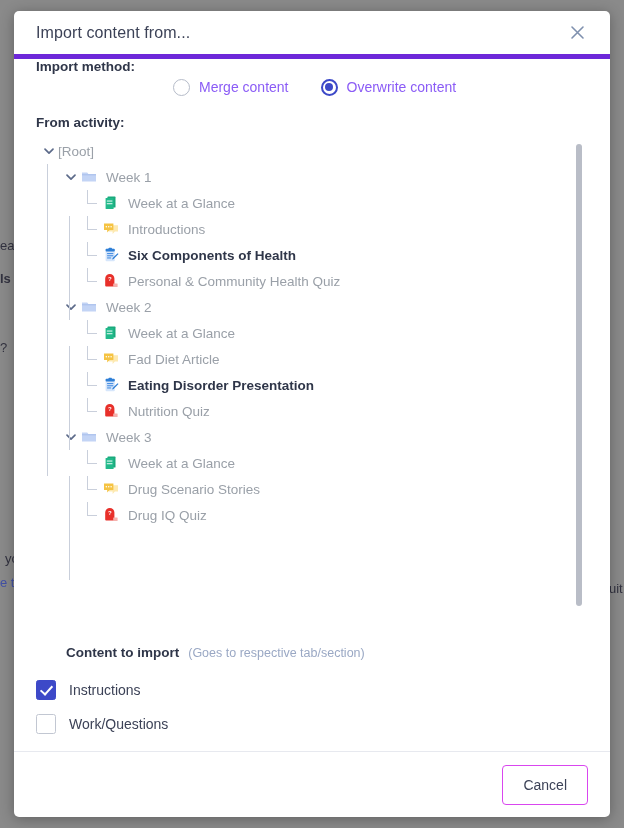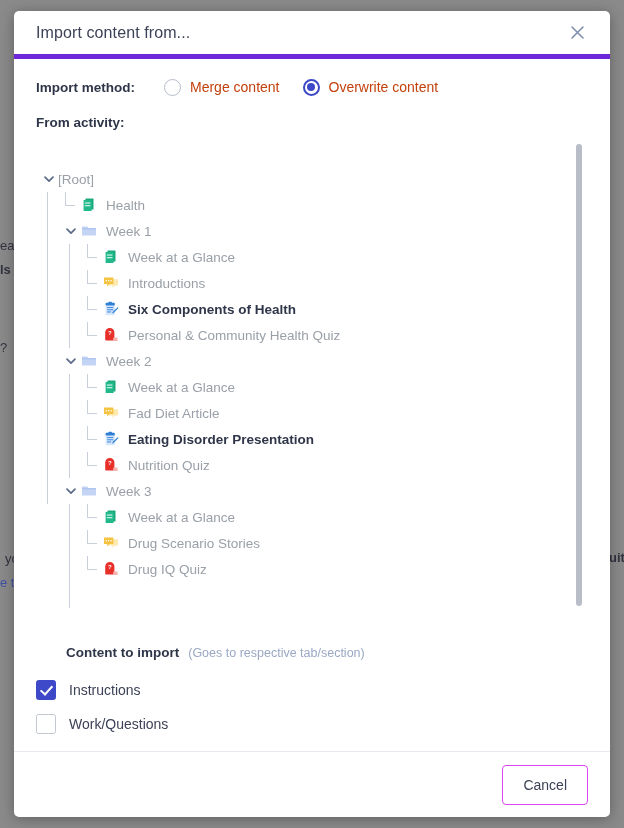--- a/index.html
+++ b/index.html
@@ -77,24 +77,23 @@
     flex: 1 1 auto;
     display: flex;
     flex-direction: column;
     padding: 0 22px;
     min-height: 0;
   }
 
   
   .method-row {
     display: flex;
-    align-items: center;
     height: 56px;
     flex: 0 0 56px;
-    gap: 7px;
+    gap: 16px;
   }
   .method-label {
     font-size: 13.5px;
     color: #2f3649;
     font-weight: bold;
     margin-right: 22px;
   }
   .radio-opt {
     display: flex;
     align-items: center;
@@ -115,21 +114,21 @@
     content: "";
     position: absolute;
     left: 50%; top: 50%;
     width: 8px; height: 8px;
     margin: -4px 0 0 -4px;
     border-radius: 50%;
     background: #3d49c8;
   }
   .radio-opt span.lbl {
     font-size: 14px;
-    color: #c2410c;
+    color: #8b5cf6;
     margin-left: 9px;
   }
 
   
   .section-label {
     font-size: 13.5px;
     color: #2f3649;
     font-weight: bold;
     margin-bottom: 8px;
   }
@@ -137,21 +136,20 @@
     flex: 1 1 auto;
     position: relative;
     min-height: 0;
     overflow: hidden;
     padding-right: 24px;
   }
   .tree {
     position: relative;
     height: 100%;
     overflow: hidden;
-    margin-top: 28px;
   }
 
   .tree-row {
     display: flex;
     align-items: center;
     height: 26px;
     position: relative;
     cursor: pointer;
     white-space: nowrap;
   }
@@ -312,25 +310,25 @@
     color: #9b9b9b;
     cursor: default;
   }
 </style>
 </head>
 <body>
 
 <div class="backdrop"></div>
 <div id="bg-frags">
     <div class="bg-text" style="left: 0px; top: 238px;">ea</div>
-    <div class="bg-text" style="left: 0px; top: 262px; font-weight: bold;">ls</div>
+    <div class="bg-text" style="left: 0px; top: 271px; font-weight: bold;">ls</div>
     <div class="bg-text" style="left: 0px; top: 340px;">?</div>
     <div class="bg-text" style="left: 5px; top: 551px; text-align: right;">yc</div>
     <div class="bg-text link" style="left: 0px; top: 575px;">e to</div>
-    <div class="bg-text" style="left: 609px; top: 550px; font-weight: bold;">uit</div>
+    <div class="bg-text" style="left: 609px; top: 581px;">uit</div>
   </div>
 
 <div class="modal">
 
   <div class="modal-header">
     <div class="modal-title">Import content from...</div>
     <div class="close-btn">
       <svg width="17" height="17" viewBox="0 0 17 17" aria-hidden="true">
         <path d="M3 3 L14 14 M14 3 L3 14" stroke="currentColor" stroke-width="1.6" fill="none" stroke-linecap="round"></path>
       </svg>
@@ -357,32 +355,20 @@
 
     <div class="tree-wrap">
       <div class="tree" id="tree">
           <div class="tree-row indent-0">
             <span class="chev">
               <svg width="14" height="14" viewBox="0 0 14 14">
                 <path d="M3 5.2 L7 9.2 L11 5.2" fill="none" stroke="#5d6b8a" stroke-width="1.7" stroke-linecap="round" stroke-linejoin="round"></path>
               </svg>
             </span>
             <span class="t-label">[Root]</span>
-          </div>
-          <div class="tree-row indent-1">
-            <span class="elbow"></span>
-            <span class="t-icon">
-              <svg width="16" height="16" viewBox="0 0 16 16">
-                <rect x="4.5" y="1.6" width="8" height="11" rx="0.6" fill="#1aa97c"></rect>
-                <rect x="2.6" y="3" width="8" height="11" rx="0.6" fill="#22b98a"></rect>
-                <rect x="3.8" y="5.4" width="5.6" height="1.3" fill="#bdeede"></rect>
-                <rect x="3.8" y="8.0" width="5.6" height="1.3" fill="#bdeede"></rect>
-              </svg>
-            </span>
-            <span class="t-label">Health</span>
           </div>
           <div class="tree-row indent-1">
             <span class="chev">
               <svg width="14" height="14" viewBox="0 0 14 14">
                 <path d="M3 5.2 L7 9.2 L11 5.2" fill="none" stroke="#5d6b8a" stroke-width="1.7" stroke-linecap="round" stroke-linejoin="round"></path>
               </svg>
             </span>
             <span class="t-icon">
               <svg width="16" height="16" viewBox="0 0 16 16">
                 <path d="M1 3.6h5.2l1.2 1.5H15v7.3H1z" fill="#c3d4f5"></path>

